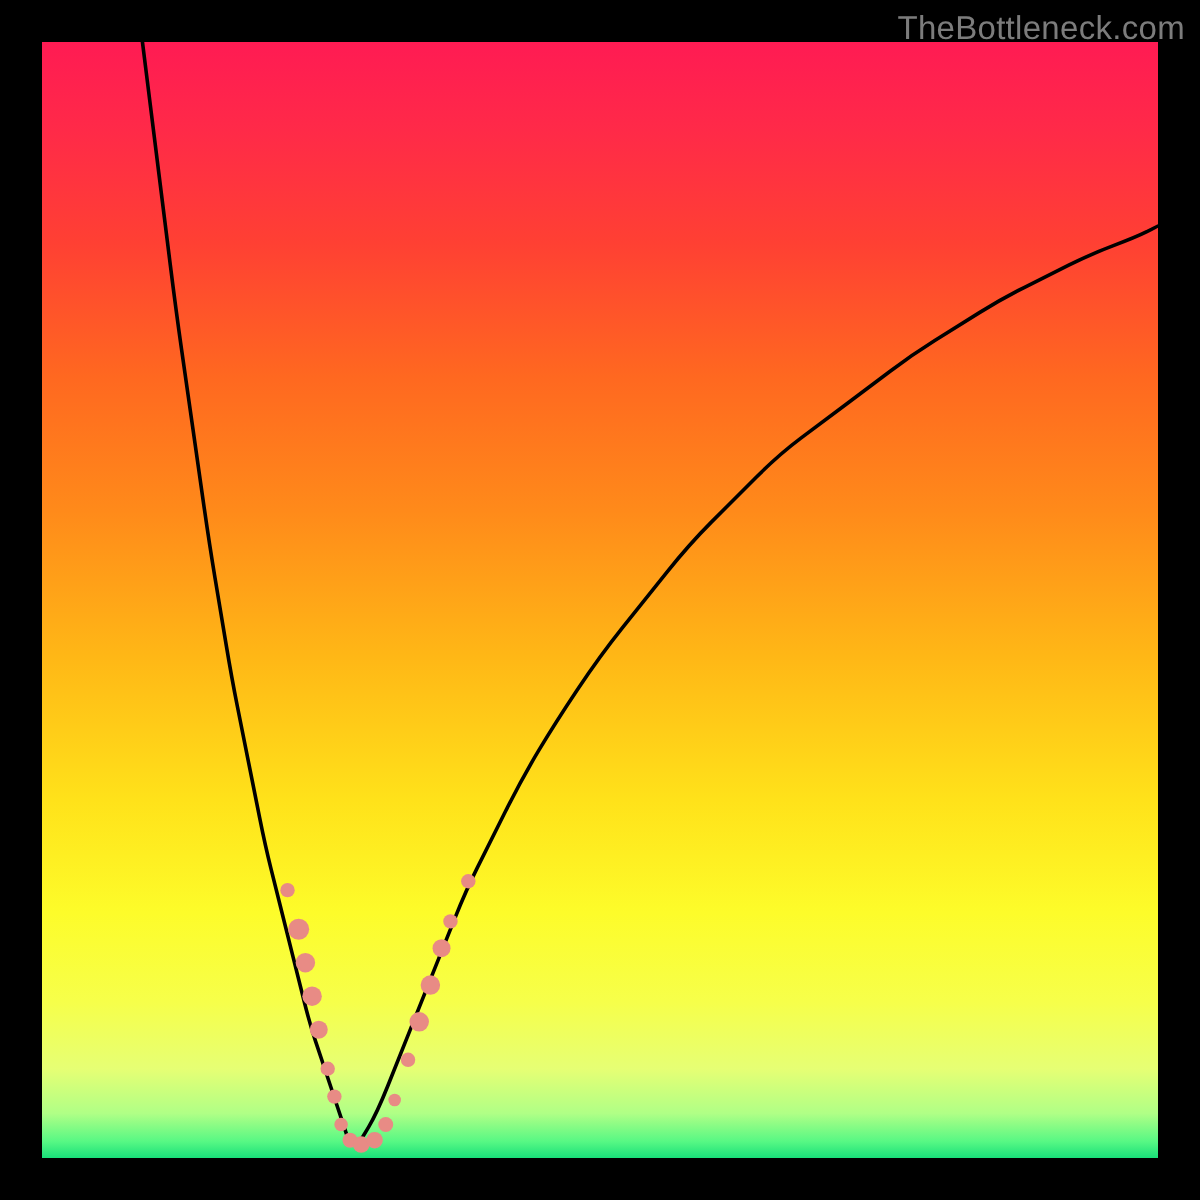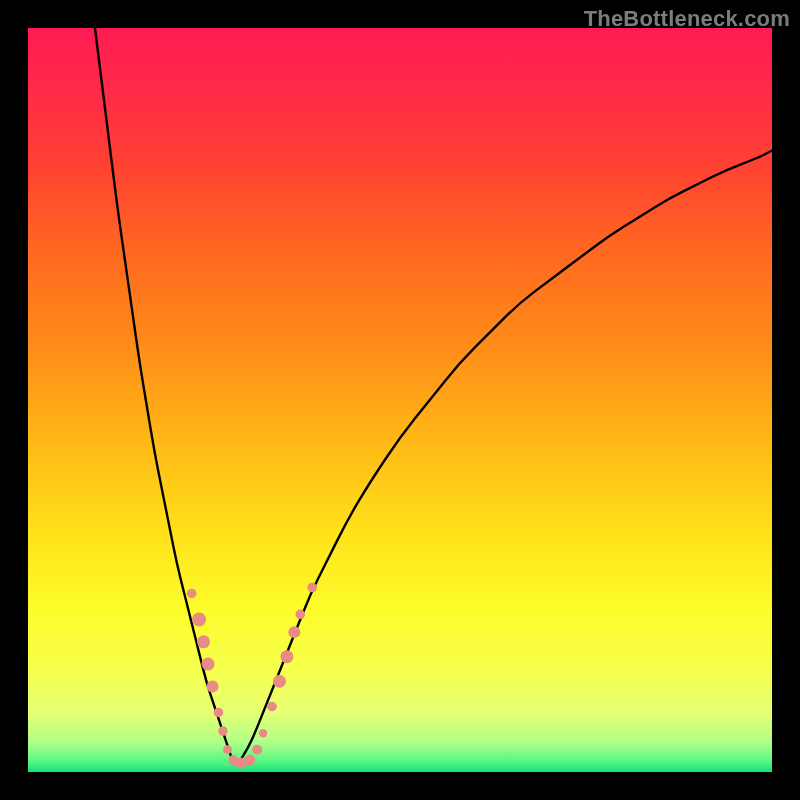--- a/index.html
+++ b/index.html
@@ -25,21 +25,21 @@
     top: 0;
     width: 744px;
     height: 744px;
   }
   .watermark {
     position: absolute;
     top: 6px;
     right: 10px;
     color: #7c7c7c;
     font-size: 22px;
-    font-weight: 700;
+    font-weight: 400;
     letter-spacing: 0.2px;
     user-select: none;
   }
 </style>
 </head>
 <body>
 
 <div class="frame">
   <svg class="plot-area" viewBox="0 0 744 744">
     <defs>

